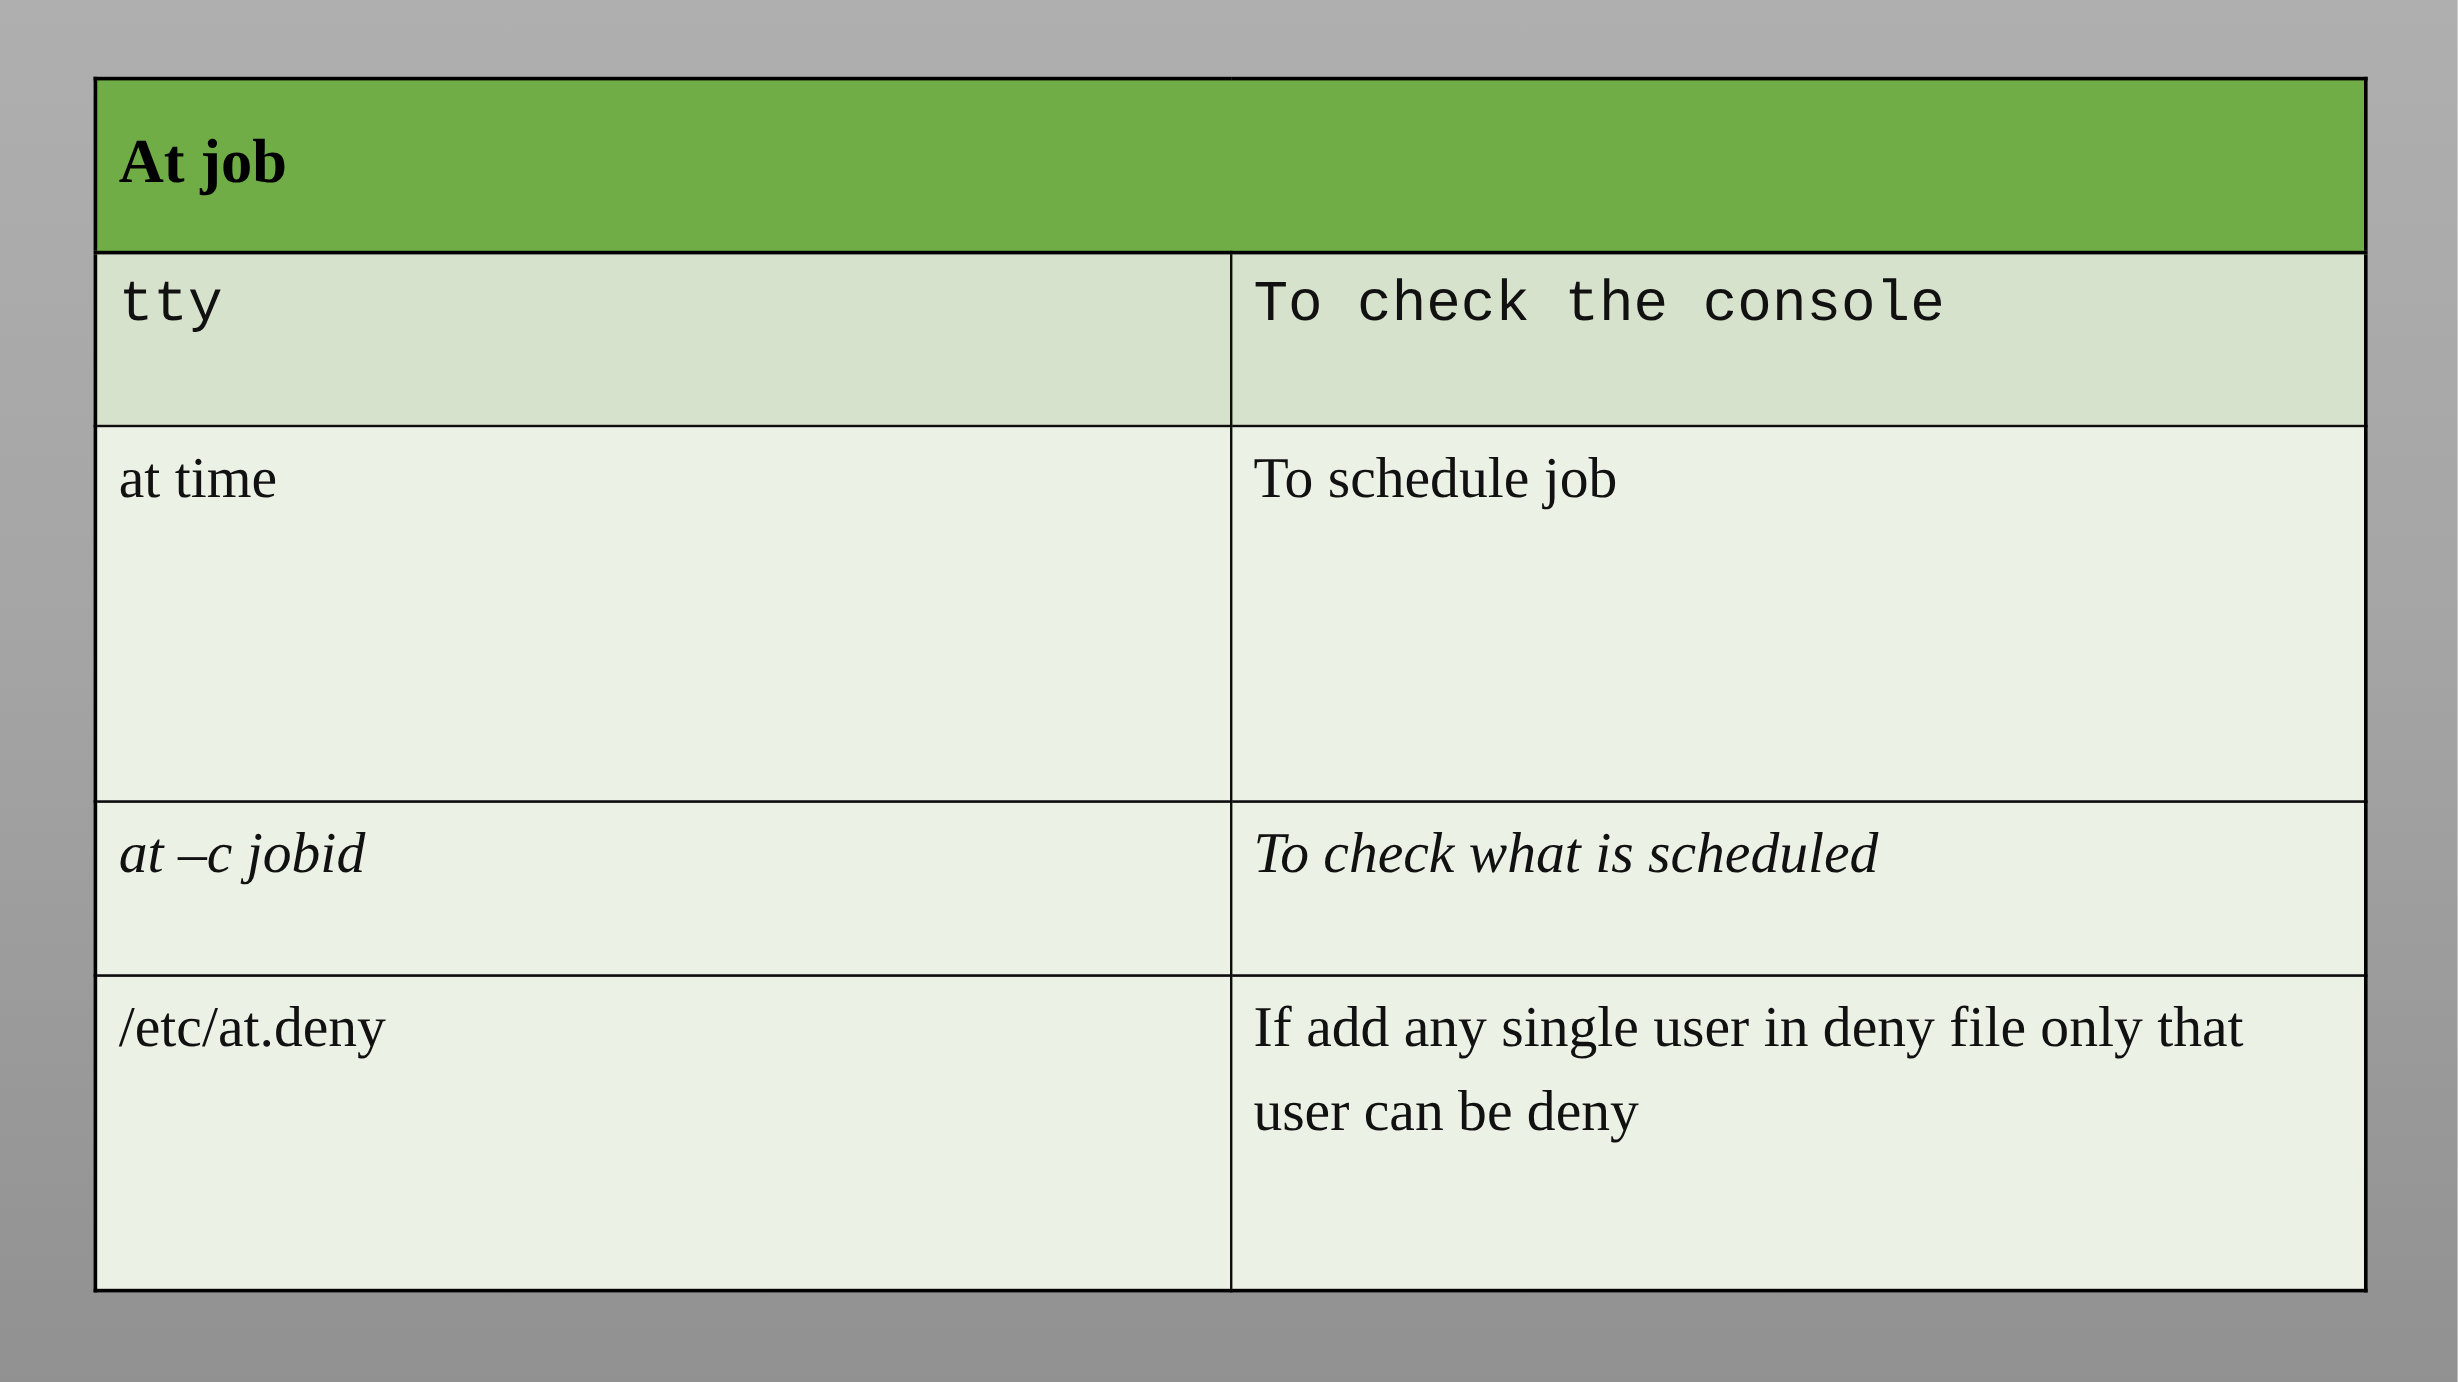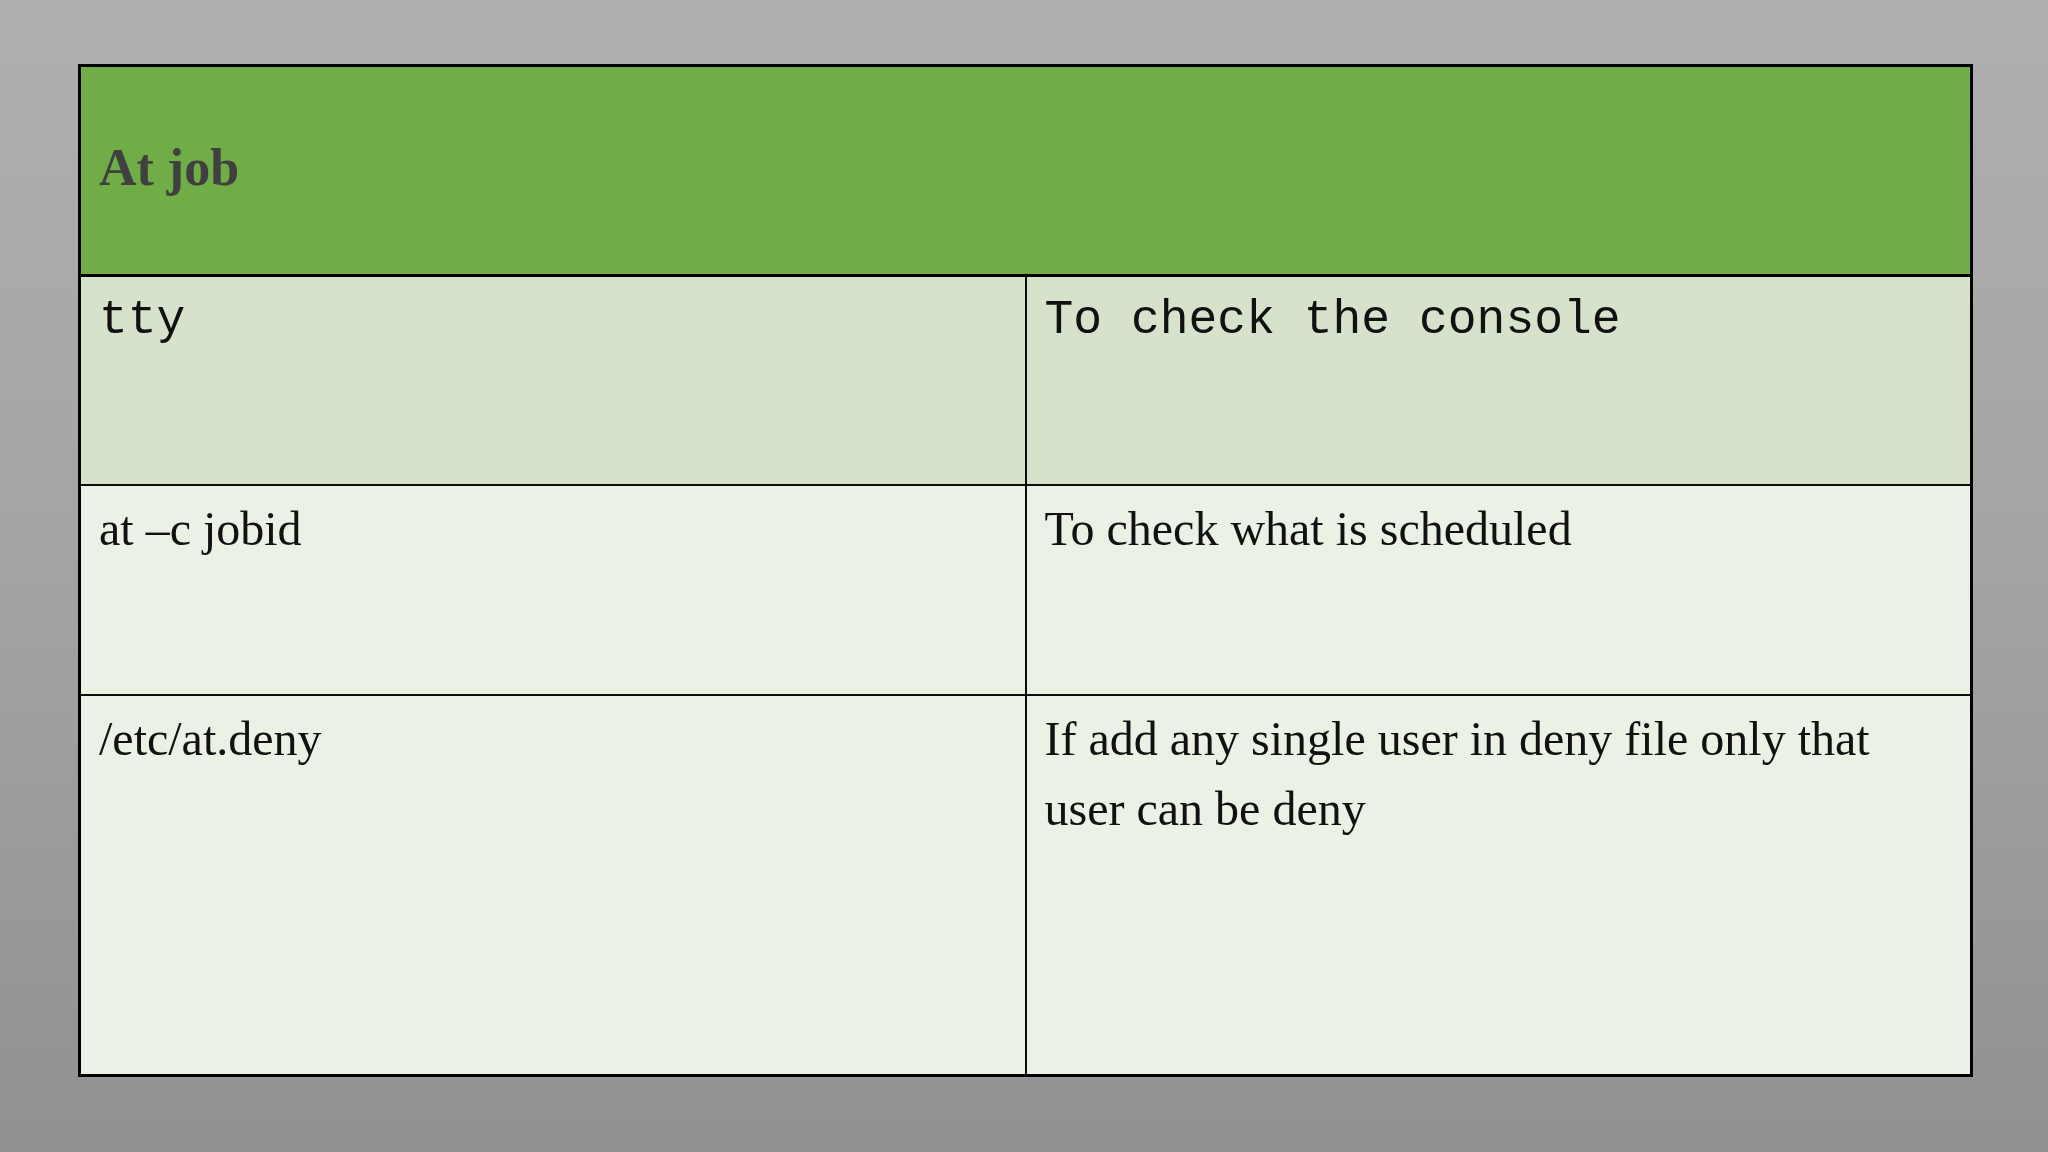--- a/index.html
+++ b/index.html
@@ -30,38 +30,38 @@
   table.at-table td {
     border: 2px solid #0d0d0d;
     vertical-align: top;
     padding: 8px 22px 6px 18px;
     font-size: 48px;
     line-height: 70px;
     overflow: hidden;
   }
   table.at-table th.title-cell {
     background: #70AD47;
-    color: #404040;
+    color: #000000;
     font-weight: bold;
     font-size: 52px;
     text-align: left;
     vertical-align: middle;
     border-bottom: 3px solid #000000;
     padding-top: 0;
     padding-bottom: 4px;
   }
   
   tr.band-dark  td { background: #D6E2CB; }
   tr.band-light td { background: #EBF1E5; }
   
   tr.rh-header { height: 87px; }
   tr.rh-0 { height: 87px; font-family: Liberation Mono, monospace; }
   tr.rh-1 { height: 189px; }
   tr.rh-2 { height: 86px; }
-  tr.rh-3 { height: 87px; }
+  tr.rh-3 { height: 87px; font-style: italic; }
   tr.rh-4 { height: 88px; }
   tr.rh-5 { height: 158px; }
   tr.rh-6 { height: 231px; }
 </style>
 </head>
 <body>
 
 <table class="at-table">
   <colgroup>
     <col>
@@ -70,20 +70,24 @@
   <tbody>
     <tr class="rh-header">
       <th class="title-cell" colspan="2">At job</th>
     </tr>
 
     <tr class="rh-0 band-dark">
       <td>tty</td>
       <td>To check the console</td>
     </tr>
 
+    <tr class="rh-1 band-light">
+      <td>at time</td>
+      <td>To schedule job</td>
+    </tr>
 
 
     <tr class="rh-3 band-light">
       <td>at –c jobid</td>
       <td>To check what is scheduled</td>
     </tr>
 
 
     <tr class="rh-5 band-light">
       <td>/etc/at.deny</td>

